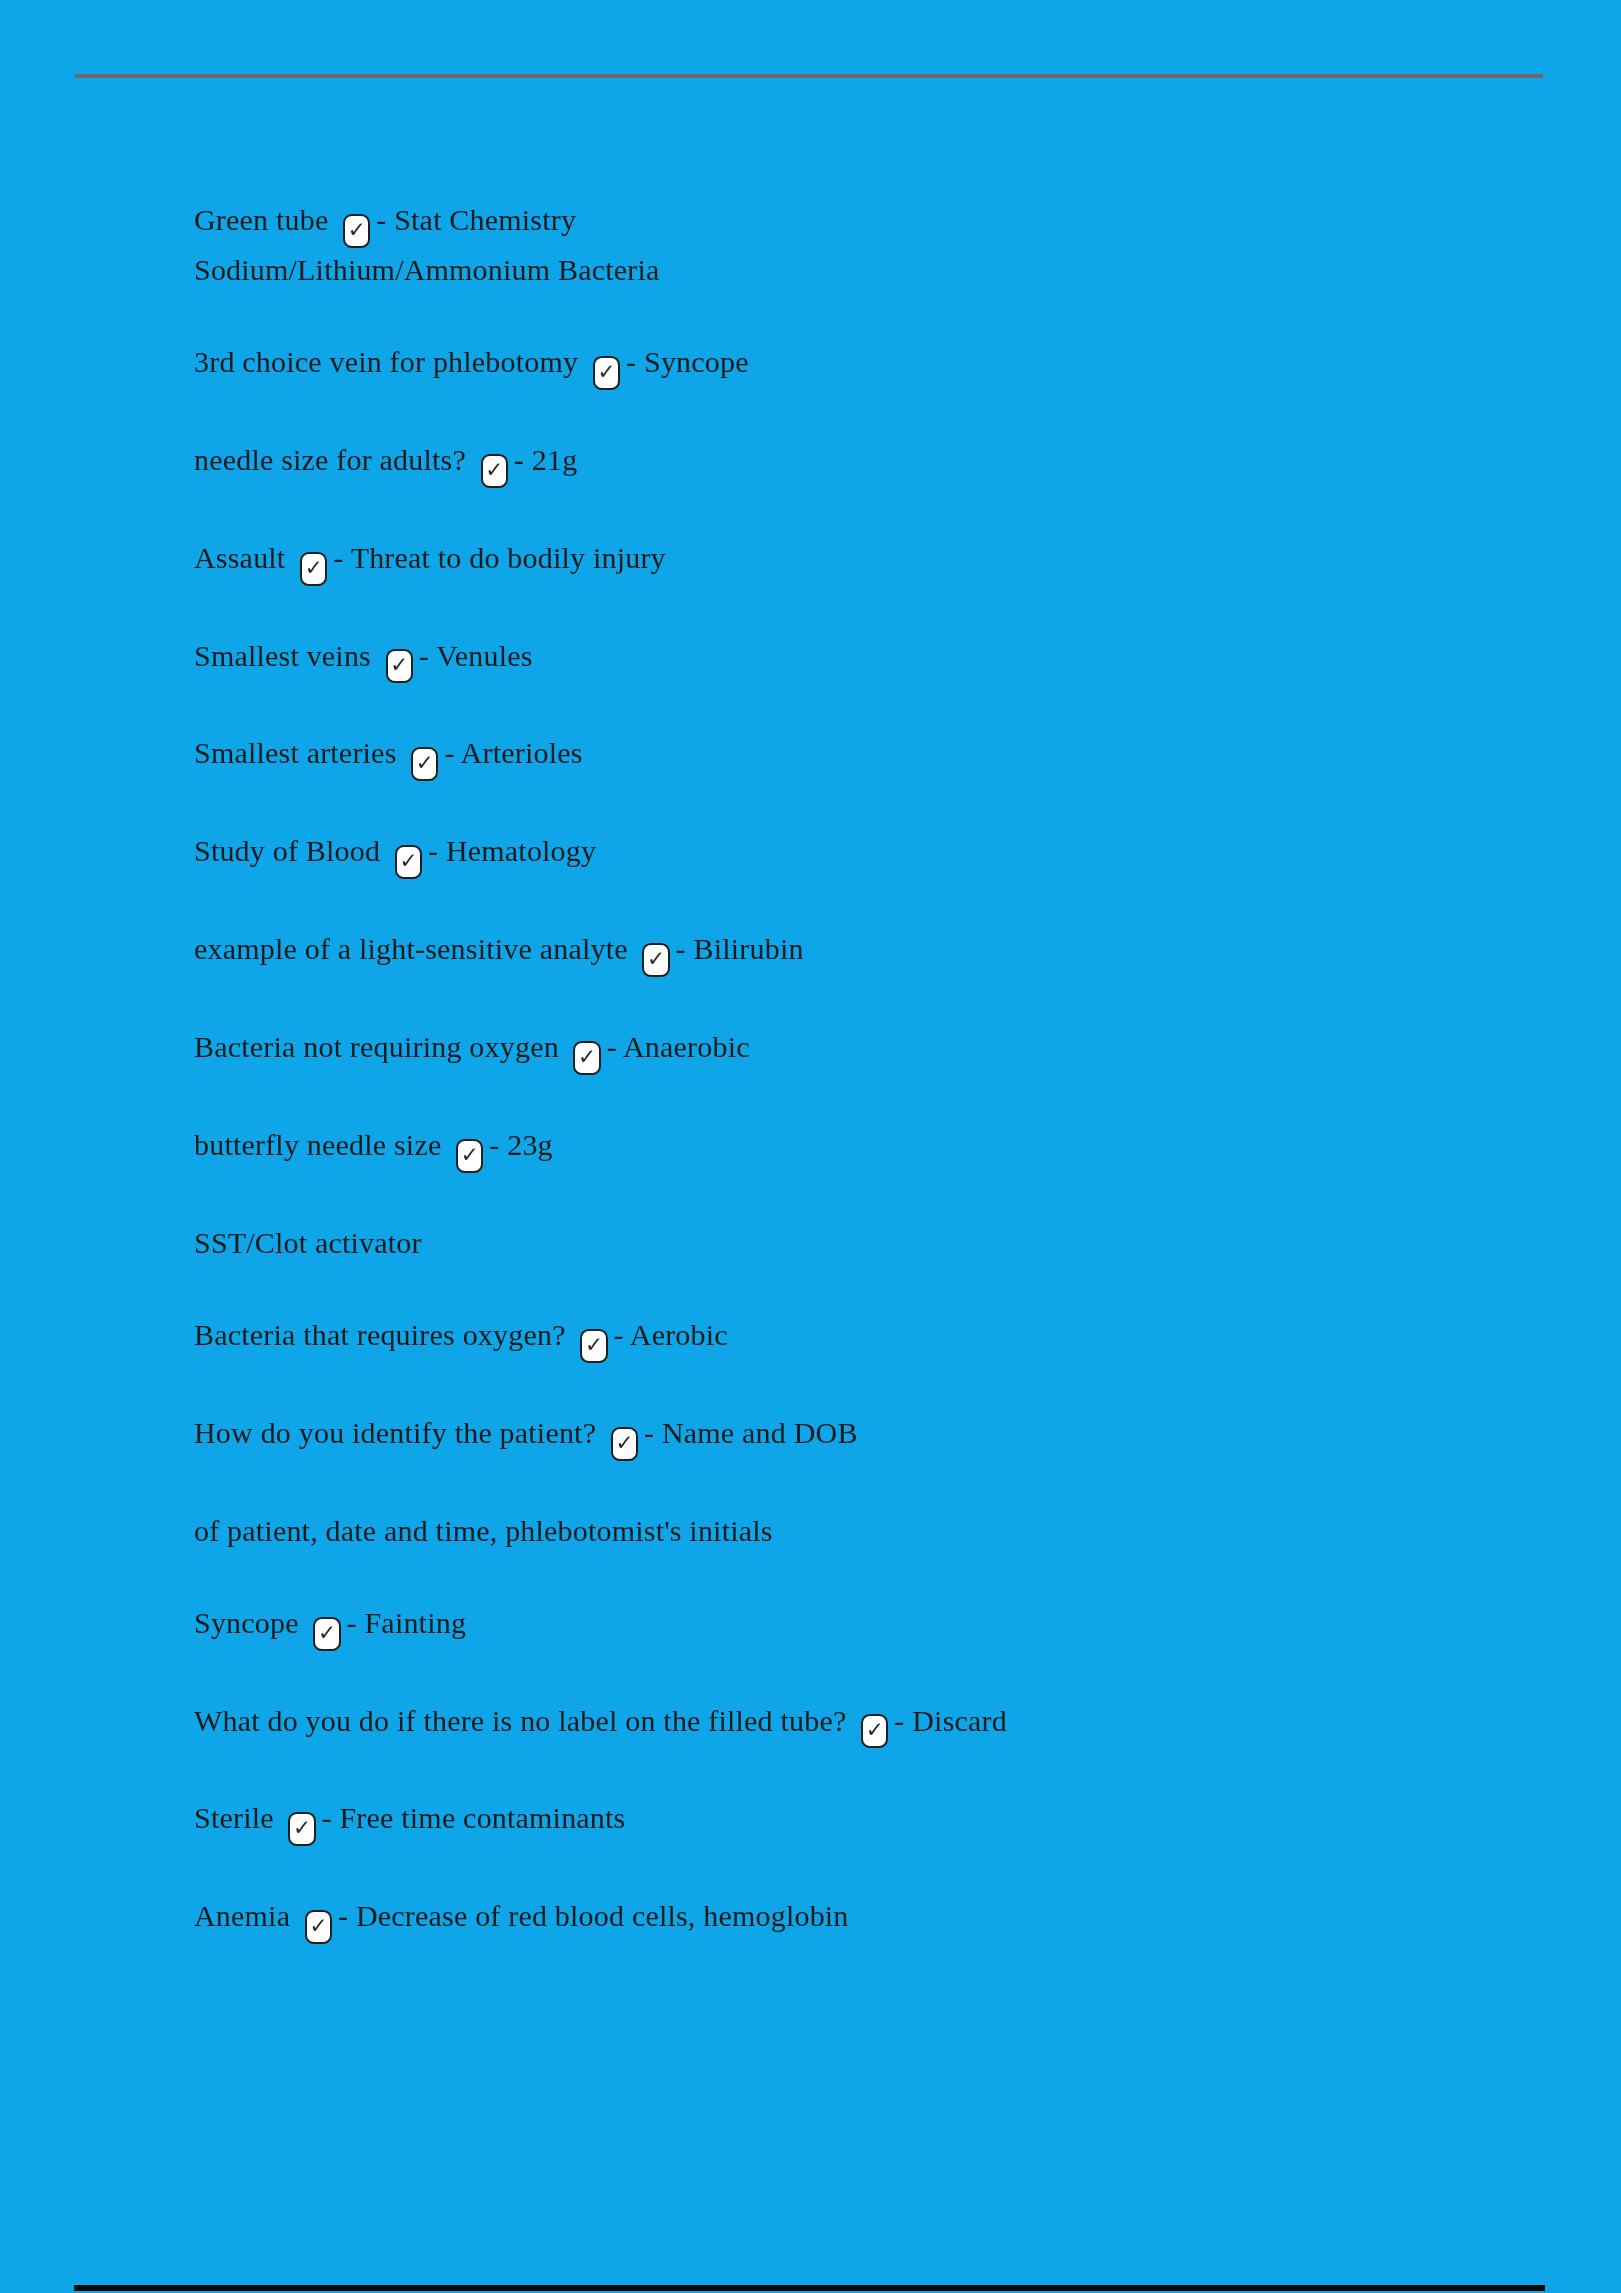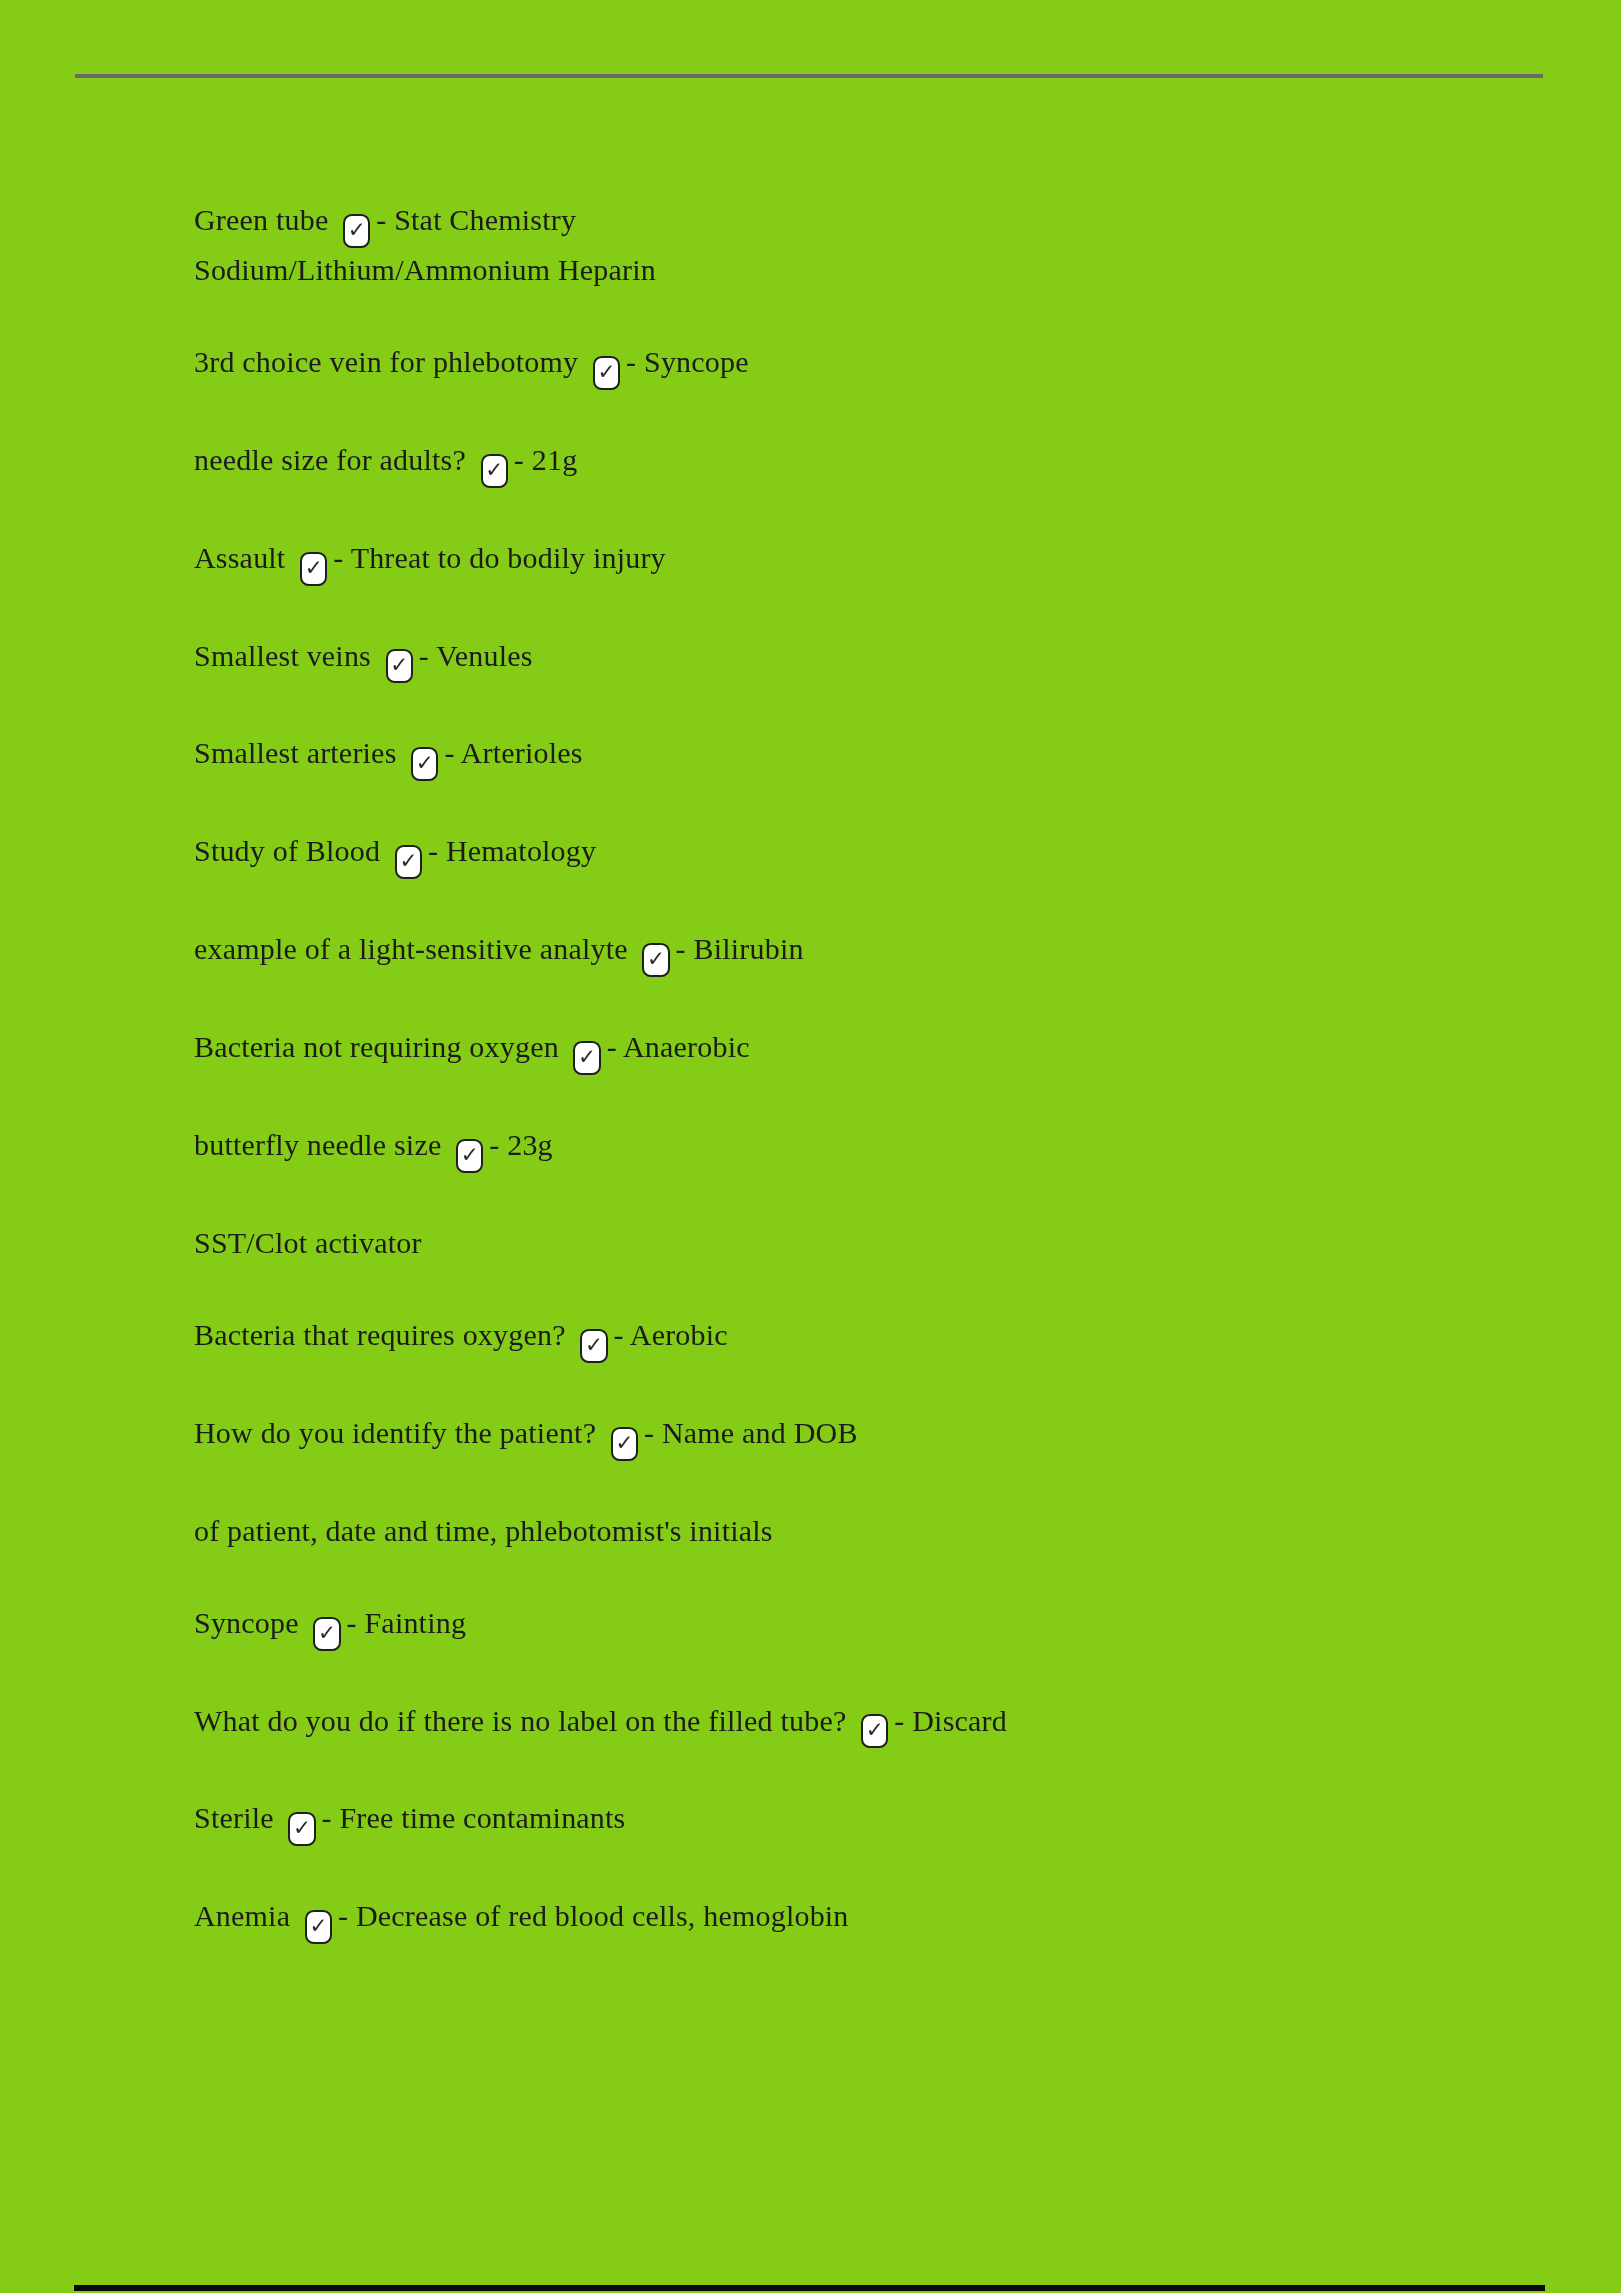--- a/index.html
+++ b/index.html
@@ -4,21 +4,21 @@
 <style>
   html, body {
     margin: 0;
     padding: 0;
     background: #ffffff;
   }
   .page {
     position: relative;
     width: 1621px;
     height: 2294px;
-    background: #84cc16;
+    background: #0ea5e9;
     overflow: hidden;
     font-family: "Liberation Serif", "DejaVu Serif", serif;
     color: #1b1b1b;
   }
   .rule-top {
     position: absolute;
     left: 75px;
     top: 74px;
     width: 1468px;
     height: 3.9px;
@@ -66,21 +66,21 @@
   }
 </style>
 </head>
 <body>
 
 <div class="page">
   <div class="rule-top"></div>
   <div class="content" id="qa-list">
       <div class="qa-item">
         <div class="qa-line"><span class="qa-text">Green tube </span><span class="cb">✓</span><span class="qa-text">- Stat Chemistry</span></div>
-        <div class="qa-line"><span class="qa-text">Sodium/Lithium/Ammonium Heparin</span></div>
+        <div class="qa-line"><span class="qa-text">Sodium/Lithium/Ammonium Bacteria</span></div>
       </div>
       <div class="qa-item">
         <div class="qa-line"><span class="qa-text">3rd choice vein for phlebotomy </span><span class="cb">✓</span><span class="qa-text">- Syncope</span></div>
       </div>
       <div class="qa-item">
         <div class="qa-line"><span class="qa-text">needle size for adults? </span><span class="cb">✓</span><span class="qa-text">- 21g</span></div>
       </div>
       <div class="qa-item">
         <div class="qa-line"><span class="qa-text">Assault </span><span class="cb">✓</span><span class="qa-text">- Threat to do bodily injury</span></div>
       </div>

